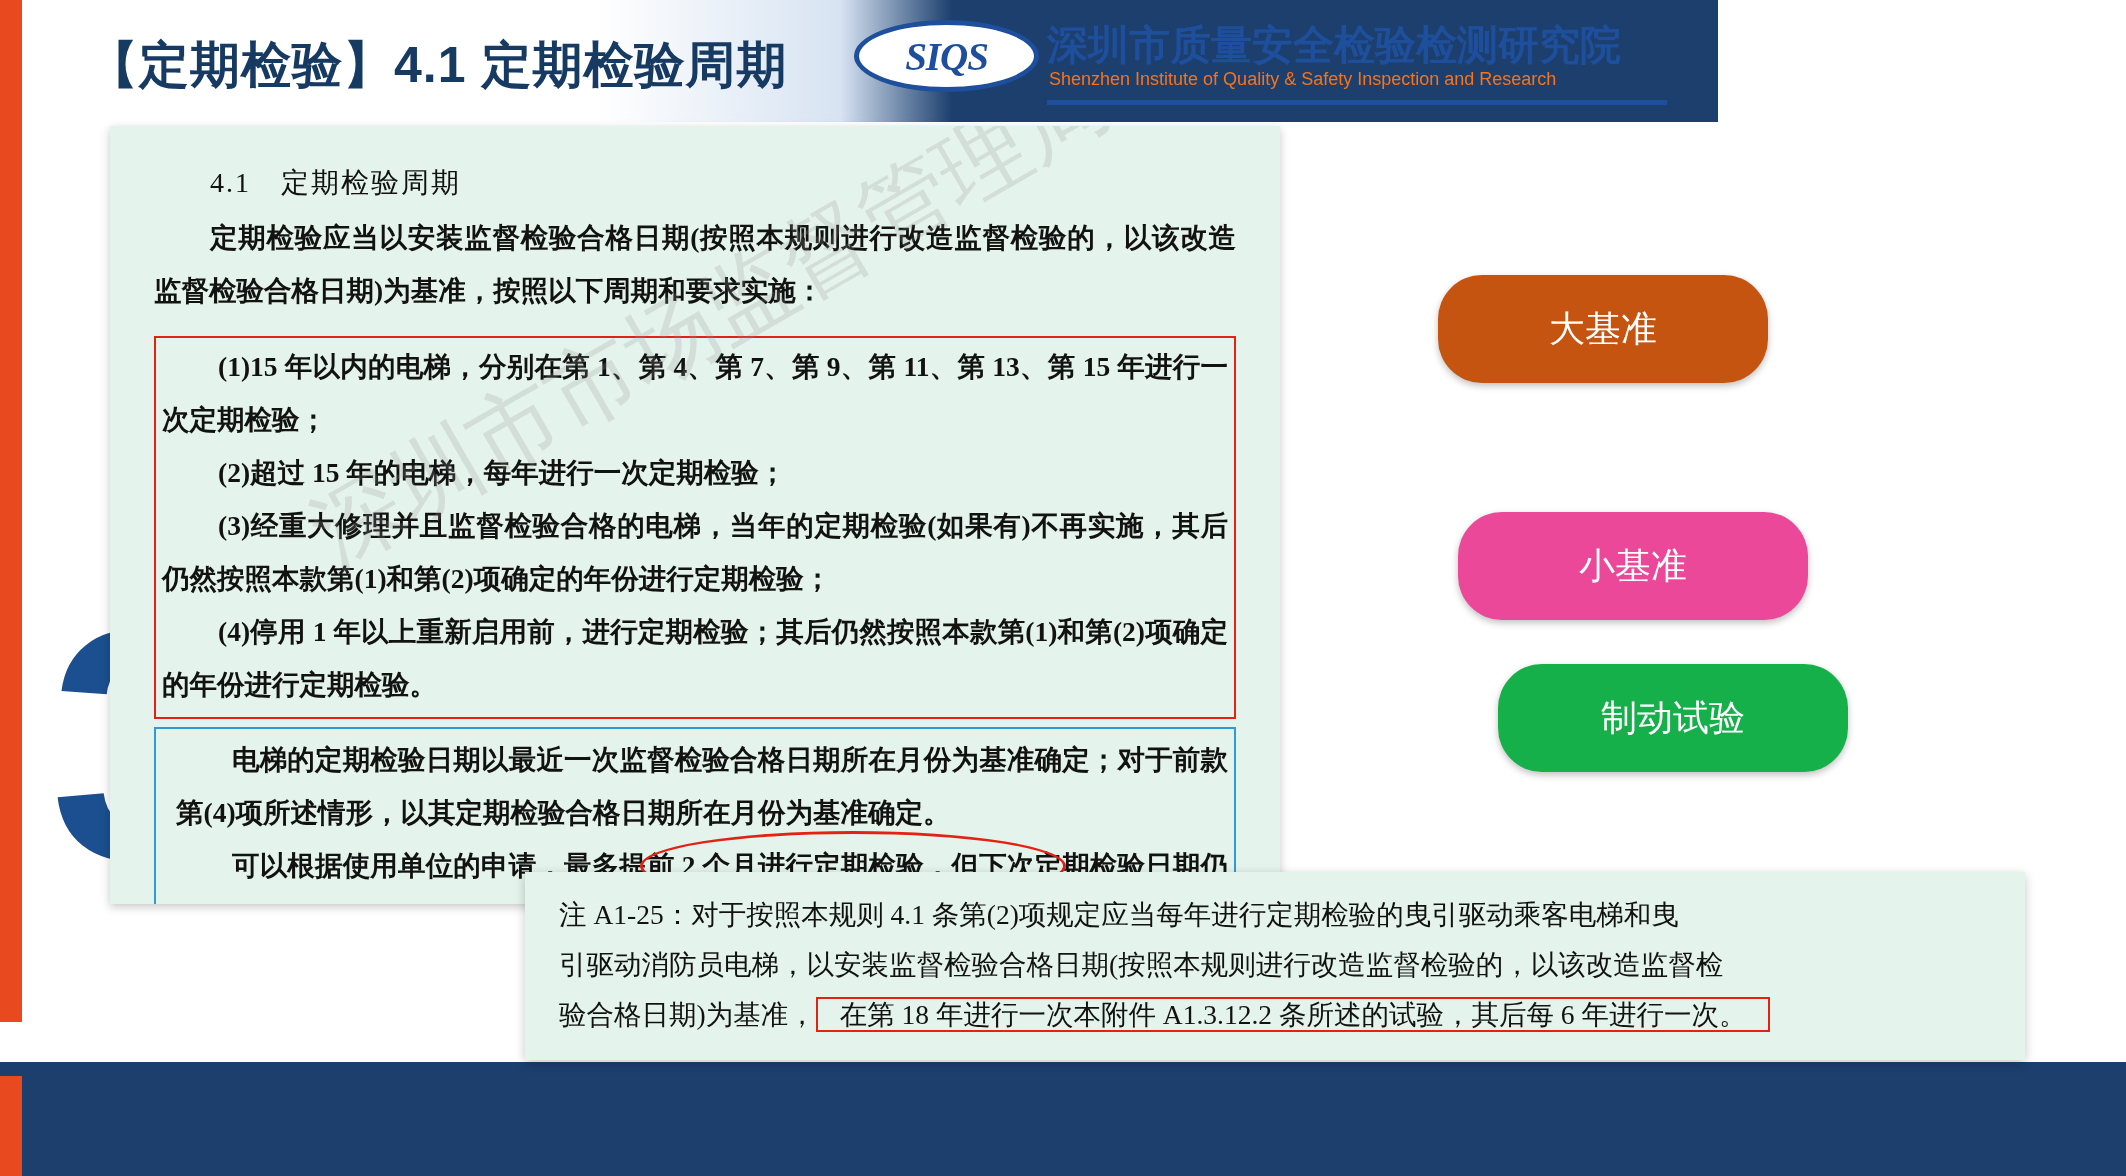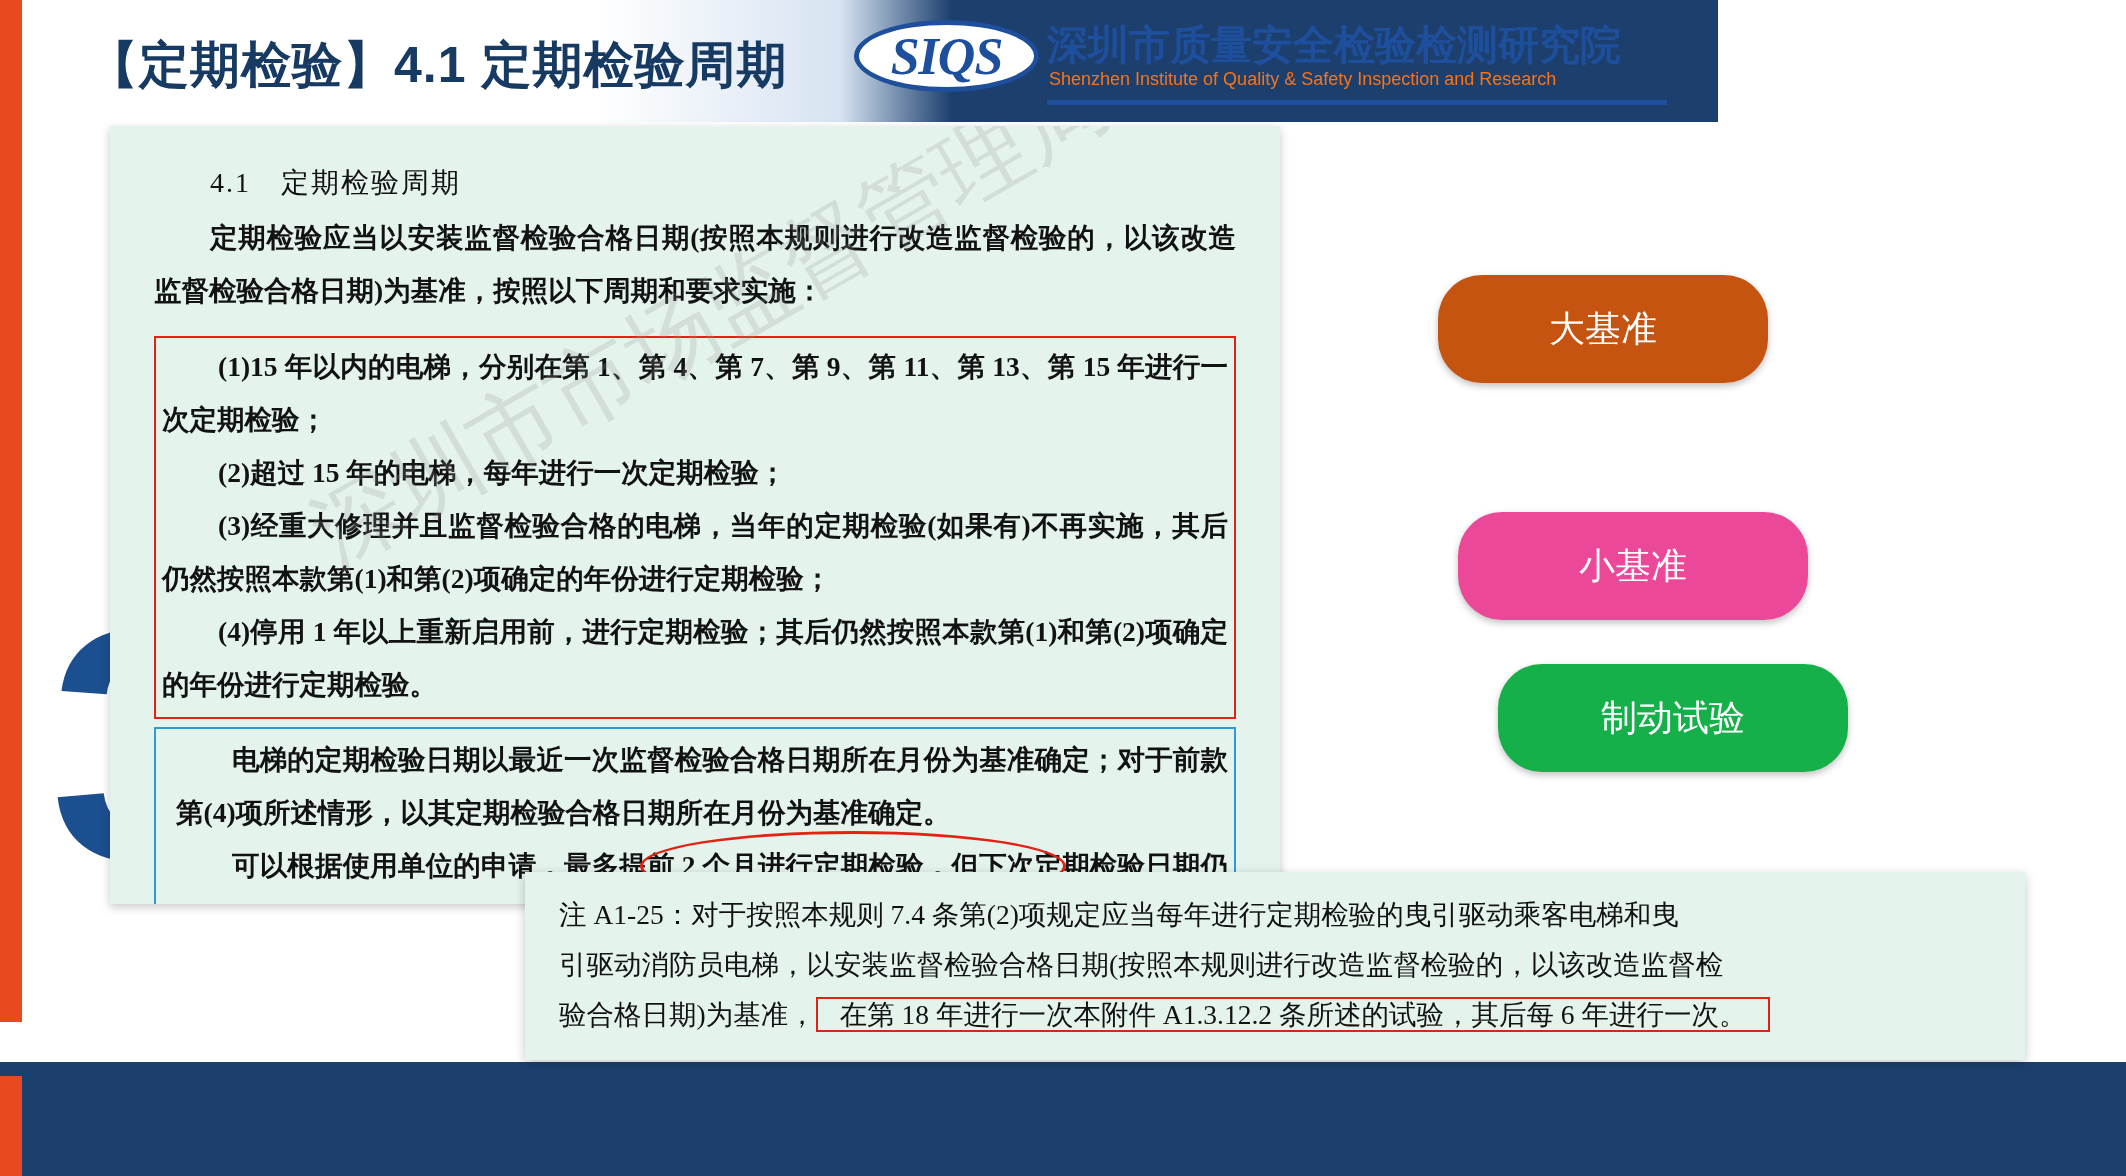--- a/index.html
+++ b/index.html
@@ -33,21 +33,21 @@
     position:absolute;right:26px;top:14px;width:850px;height:88px;
   }
   .logo-oval{
     position:absolute;left:12px;top:6px;width:175px;height:62px;
     border:5px solid #1e4f9c;border-radius:50%;
     display:flex;align-items:center;justify-content:center;
     background:#ffffff;
   }
   .logo-oval span{
     font-family:"Liberation Serif",serif;
-    font-size:52px;font-weight:bold;font-style:italic;color:#1e4f9c;letter-spacing:-1px;
+    font-size:39px;font-weight:bold;font-style:italic;color:#1e4f9c;letter-spacing:-1px;
   }
   .logo-cn{
     position:absolute;left:205px;top:4px;
     font-size:41px;font-weight:bold;color:#1e4f9c;white-space:nowrap;
   }
   .logo-en{
     position:absolute;left:207px;top:55px;
     font-size:18px;color:#f97316;white-space:nowrap;
   }
   .logo-underline{
@@ -184,21 +184,21 @@
       <p class="doc-p indent">可以根据使用单位的申请，最多提前 2 个月进行定期检验，但下次定期检验日期仍然按照前款要求确定。</p>
     </div>
 
   </div>
   <div class="ellipse"></div>
 </div>
 
 <div class="note-card">
 
   <div class="note-inner">
-    <div>注 A1-25：对于按照本规则 7.4 条第(2)项规定应当每年进行定期检验的曳引驱动乘客电梯和曳</div>
+    <div>注 A1-25：对于按照本规则 4.1 条第(2)项规定应当每年进行定期检验的曳引驱动乘客电梯和曳</div>
     <div>引驱动消防员电梯，以安装监督检验合格日期(按照本规则进行改造监督检验的，以该改造监督检</div>
     <div>
       <span>验合格日期)为基准，</span><span class="note-hl">在第 18 年进行一次本附件 A1.3.12.2 条所述的试验，其后每 6 年进行一次。</span>
     </div>
   </div>
 </div>
 
 <div class="pill" id="pill-1">
   <span>大基准</span>
 </div>

